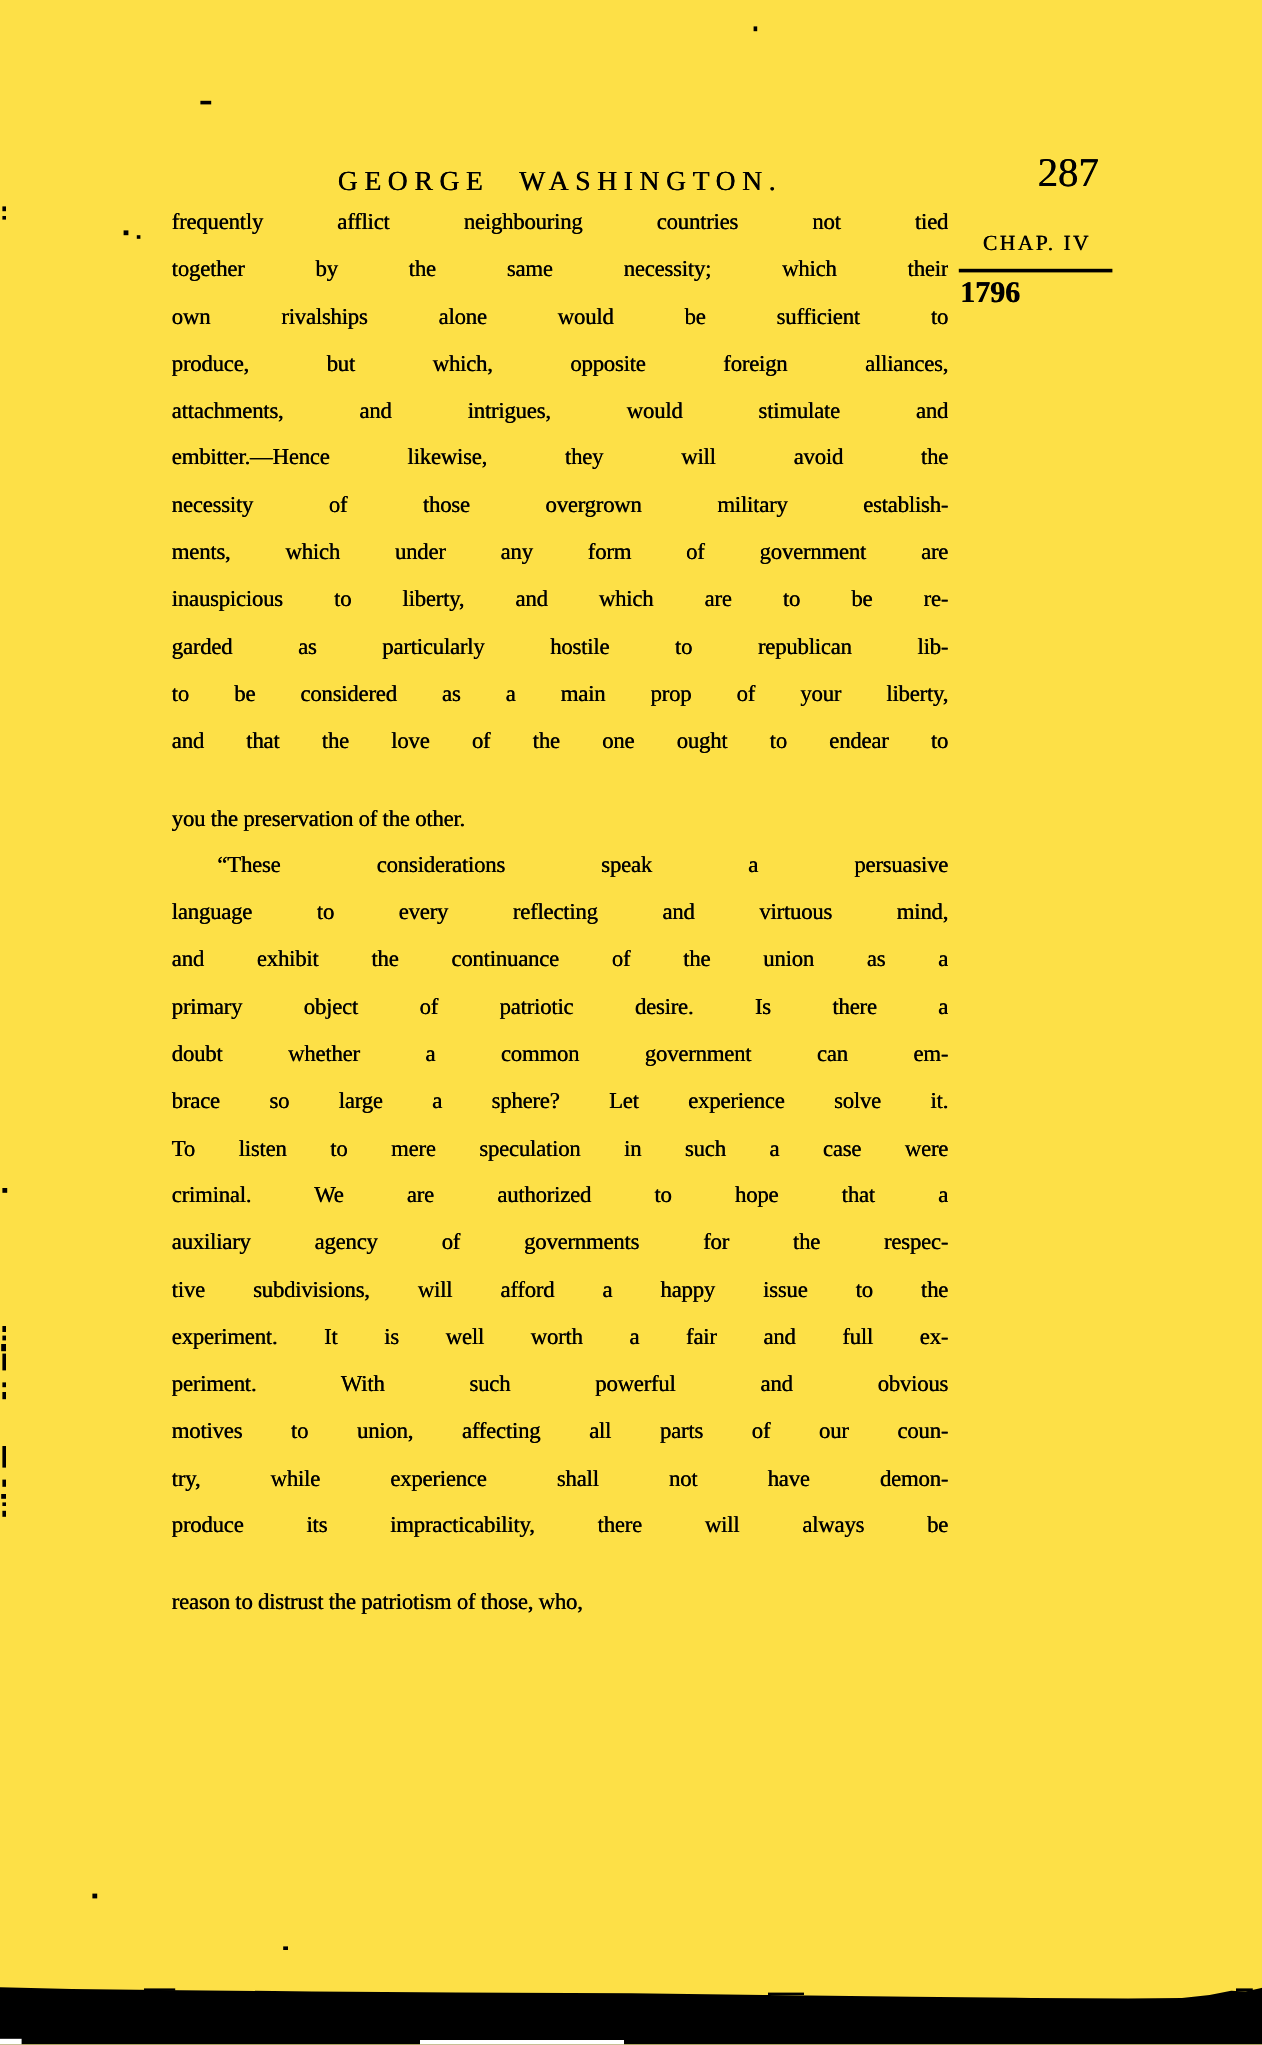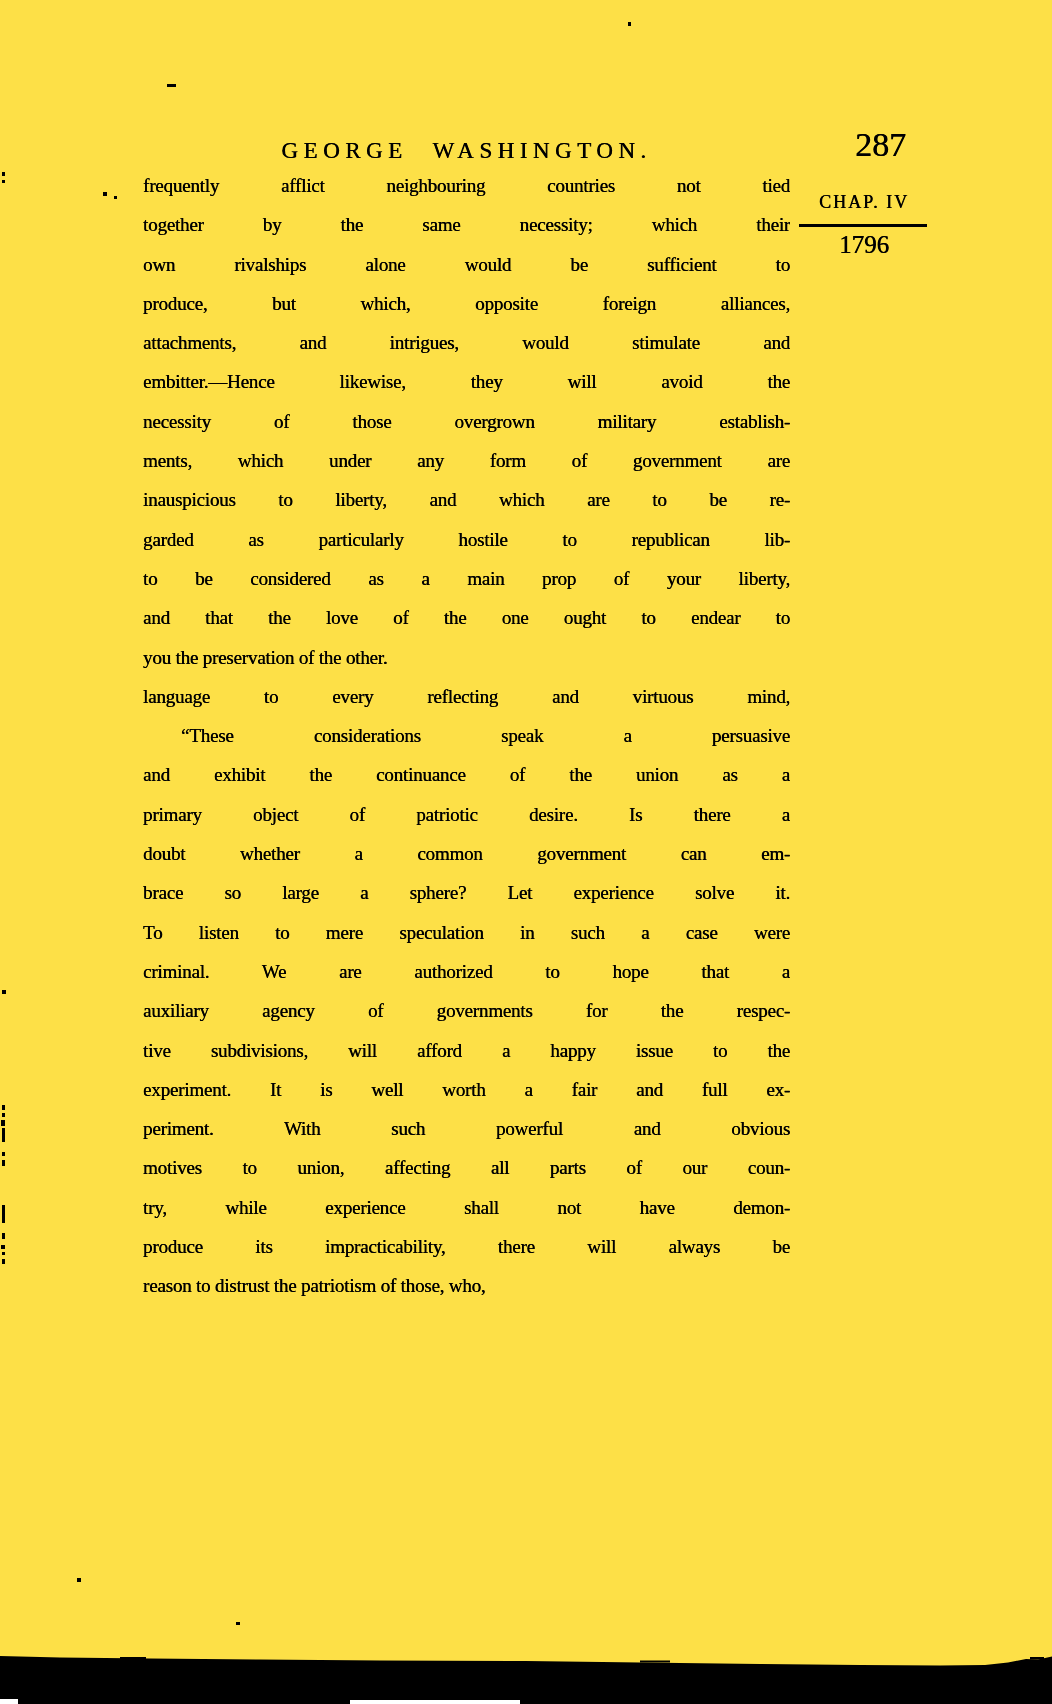--- a/index.html
+++ b/index.html
@@ -28,21 +28,21 @@
     word-spacing: 14px;
     white-space: nowrap;
     text-shadow: 0.4px 0 0 currentColor;
   }
   
   .page-number {
     position: absolute;
     left: 855px;
     top: 126px;
     width: 70px;
-    text-align: left;
+    text-align: center;
     font-size: 34px;
     text-shadow: 0.4px 0 0 currentColor;
   }
   
   .body-text {
     position: absolute;
     left: 143px;
     top: 166px;
     width: 647px;
   }
@@ -53,20 +53,21 @@
     font-size: 19px;
     letter-spacing: -0.2px;
     text-align: justify;
     text-align-last: justify;
     overflow: hidden;
     box-sizing: border-box;
     text-shadow: 0.35px 0 0 currentColor;
   }
   .body-line.noJust {
     text-align-last: left;
+    margin-top: 25px;
   }
   .body-line.indent {
     padding-left: 38px;
   }
   
   .sidenote-chapter {
     position: absolute;
     left: 800px;
     top: 192px;
     width: 128px;
@@ -82,23 +83,23 @@
     top: 224px;
     width: 128px;
     height: 3px;
     background: #000000;
   }
   .sidenote-year {
     position: absolute;
     left: 800px;
     top: 231px;
     width: 128px;
-    text-align: center;
     font-size: 25px;
     text-shadow: 0.4px 0 0 currentColor;
+    font-weight: bold;
   }
   
   .speck {
     position: absolute;
     background: #000000;
   }
   
   .scan-band {
     position: absolute;
     left: 0;
@@ -129,22 +130,22 @@
       <div class="body-line">produce, but which, opposite foreign alliances,</div>
       <div class="body-line">attachments, and intrigues, would stimulate and</div>
       <div class="body-line">embitter.—Hence likewise, they will avoid the</div>
       <div class="body-line">necessity of those overgrown military establish-</div>
       <div class="body-line">ments, which under any form of government are</div>
       <div class="body-line">inauspicious to liberty, and which are to be re-</div>
       <div class="body-line">garded as particularly hostile to republican lib-</div>
       <div class="body-line">to be considered as a main prop of your liberty,</div>
       <div class="body-line">and that the love of the one ought to endear to</div>
       <div class="body-line noJust">you the preservation of the other.</div>
+      <div class="body-line indent">“These considerations speak a persuasive</div>
       <div class="body-line">language to every reflecting and virtuous mind,</div>
-      <div class="body-line indent">“These considerations speak a persuasive</div>
       <div class="body-line">and exhibit the continuance of the union as a</div>
       <div class="body-line">primary object of patriotic desire. Is there a</div>
       <div class="body-line">doubt whether a common government can em-</div>
       <div class="body-line">brace so large a sphere? Let experience solve it.</div>
       <div class="body-line">To listen to mere speculation in such a case were</div>
       <div class="body-line">criminal. We are authorized to hope that a</div>
       <div class="body-line">auxiliary agency of governments for the respec-</div>
       <div class="body-line">tive subdivisions, will afford a happy issue to the</div>
       <div class="body-line">experiment. It is well worth a fair and full ex-</div>
       <div class="body-line">periment. With such powerful and obvious</div>

